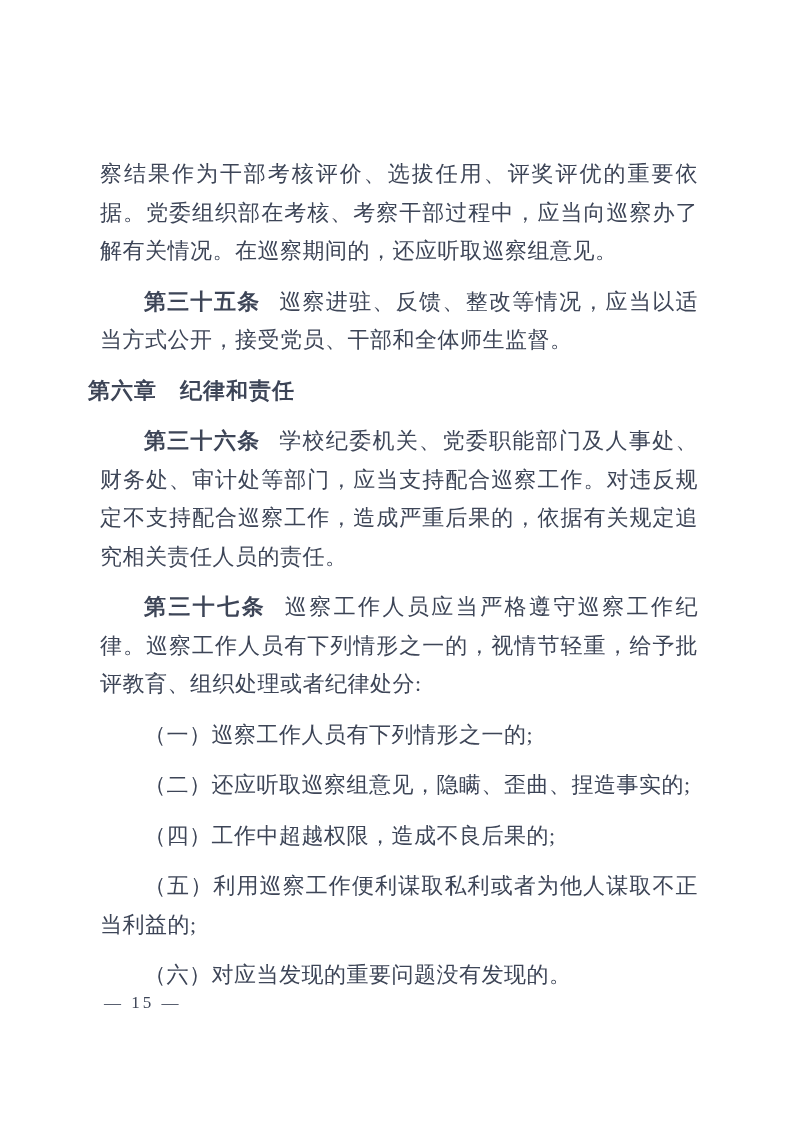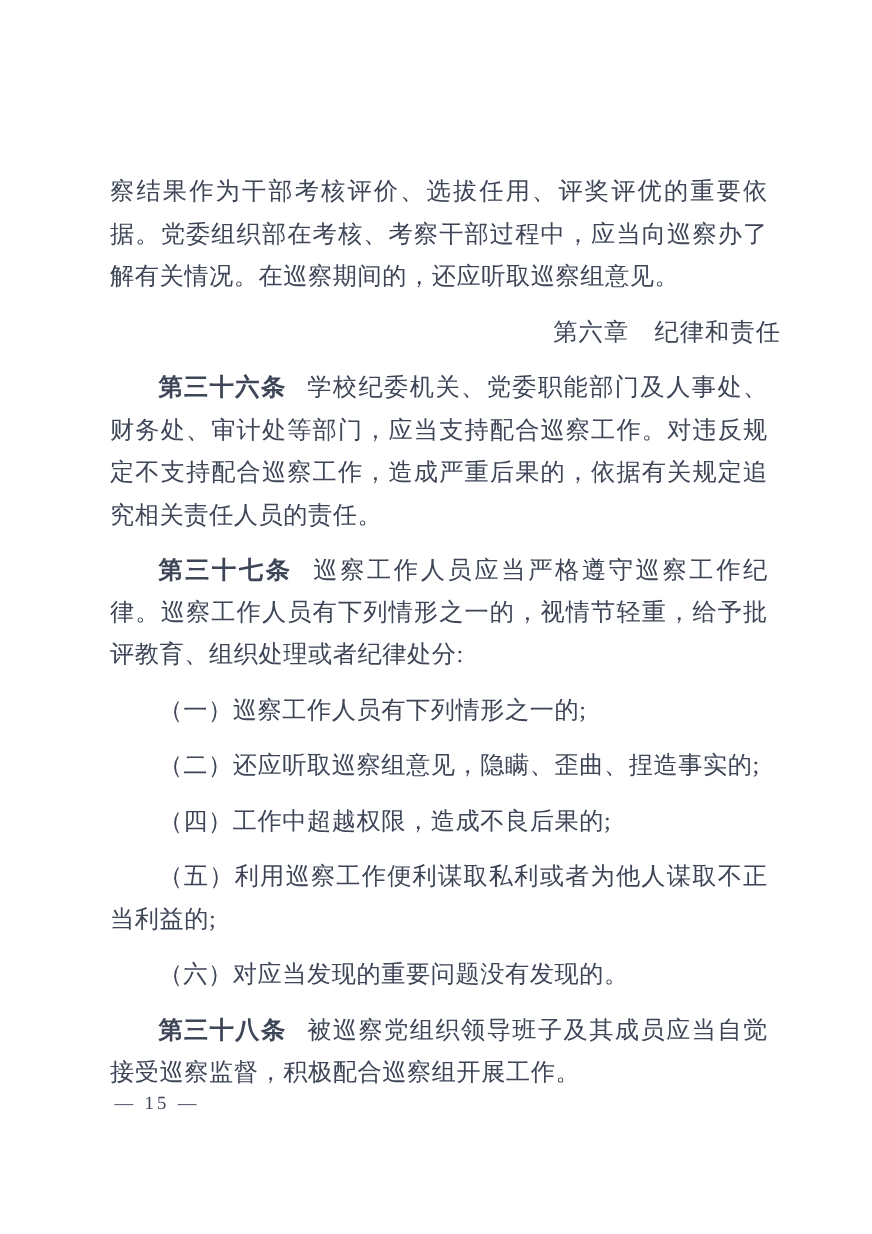--- a/index.html
+++ b/index.html
@@ -30,22 +30,22 @@
   .para {
     margin: 12px;
     padding: 0;
     text-indent: 2em;
   }
   .para.body-continued {
     text-indent: 0;
   }
   .para.chapter {
     text-indent: 0;
-    text-align: right;
-    font-weight: 400;
+    text-align: left;
+    font-weight: 700;
     font-family: "Liberation Sans", "DejaVu Sans", sans-serif;
     margin: 7px 0 9px 0;
     letter-spacing: 1px;
   }
   .lead {
     font-weight: 700;
     font-family: "Liberation Sans", "DejaVu Sans", sans-serif;
     margin-right: 0.85em;
   }
   .footer {
@@ -57,24 +57,24 @@
     color: #3d4557;
     font-family: "Liberation Serif", "DejaVu Serif", serif;
   }
 </style>
 </head>
 <body>
 
 <div class="page">
   <div class="content" id="body-container">
       <p class="para body-continued">察结果作为干部考核评价、选拔任用、评奖评优的重要依据。党委组织部在考核、考察干部过程中，应当向巡察办了解有关情况。在巡察期间的，还应听取巡察组意见。</p>
+      <p class="para article"><span class="lead">第三十五条</span><span>巡察进驻、反馈、整改等情况，应当以适当方式公开，接受党员、干部和全体师生监督。</span></p>
       <p class="para chapter">第六章　纪律和责任</p>
       <p class="para article"><span class="lead">第三十六条</span><span>学校纪委机关、党委职能部门及人事处、财务处、审计处等部门，应当支持配合巡察工作。对违反规定不支持配合巡察工作，造成严重后果的，依据有关规定追究相关责任人员的责任。</span></p>
       <p class="para article"><span class="lead">第三十七条</span><span>巡察工作人员应当严格遵守巡察工作纪律。巡察工作人员有下列情形之一的，视情节轻重，给予批评教育、组织处理或者纪律处分:</span></p>
       <p class="para item">（一）巡察工作人员有下列情形之一的;</p>
       <p class="para item">（二）还应听取巡察组意见，隐瞒、歪曲、捏造事实的;</p>
       <p class="para item">（四）工作中超越权限，造成不良后果的;</p>
       <p class="para item">（五）利用巡察工作便利谋取私利或者为他人谋取不正当利益的;</p>
       <p class="para item">（六）对应当发现的重要问题没有发现的。</p>
-      <p class="para article"><span class="lead">第三十八条</span><span>被巡察党组织领导班子及其成员应当自觉接受巡察监督，积极配合巡察组开展工作。</span></p>
     </div>
   <div class="footer">— 15 —</div>
 </div>
 
 </body></html>

